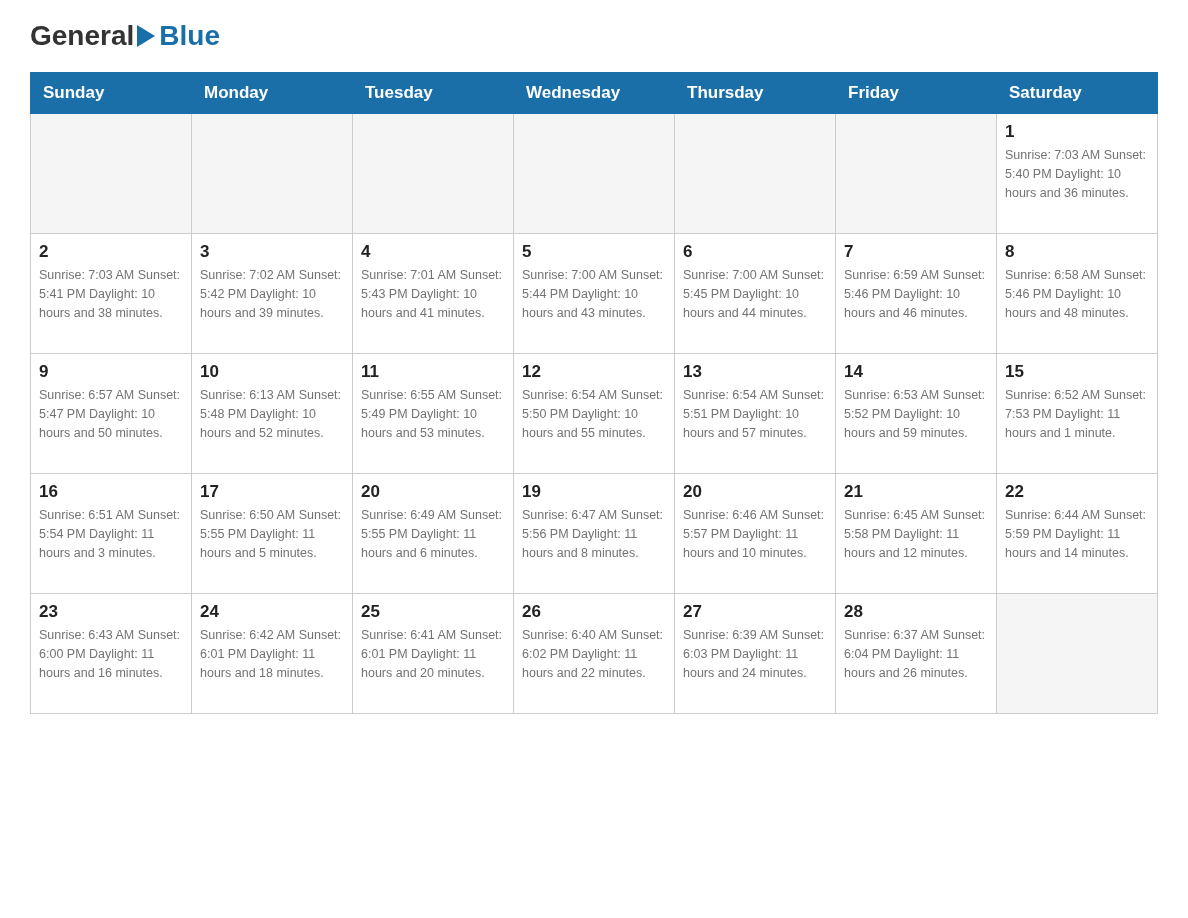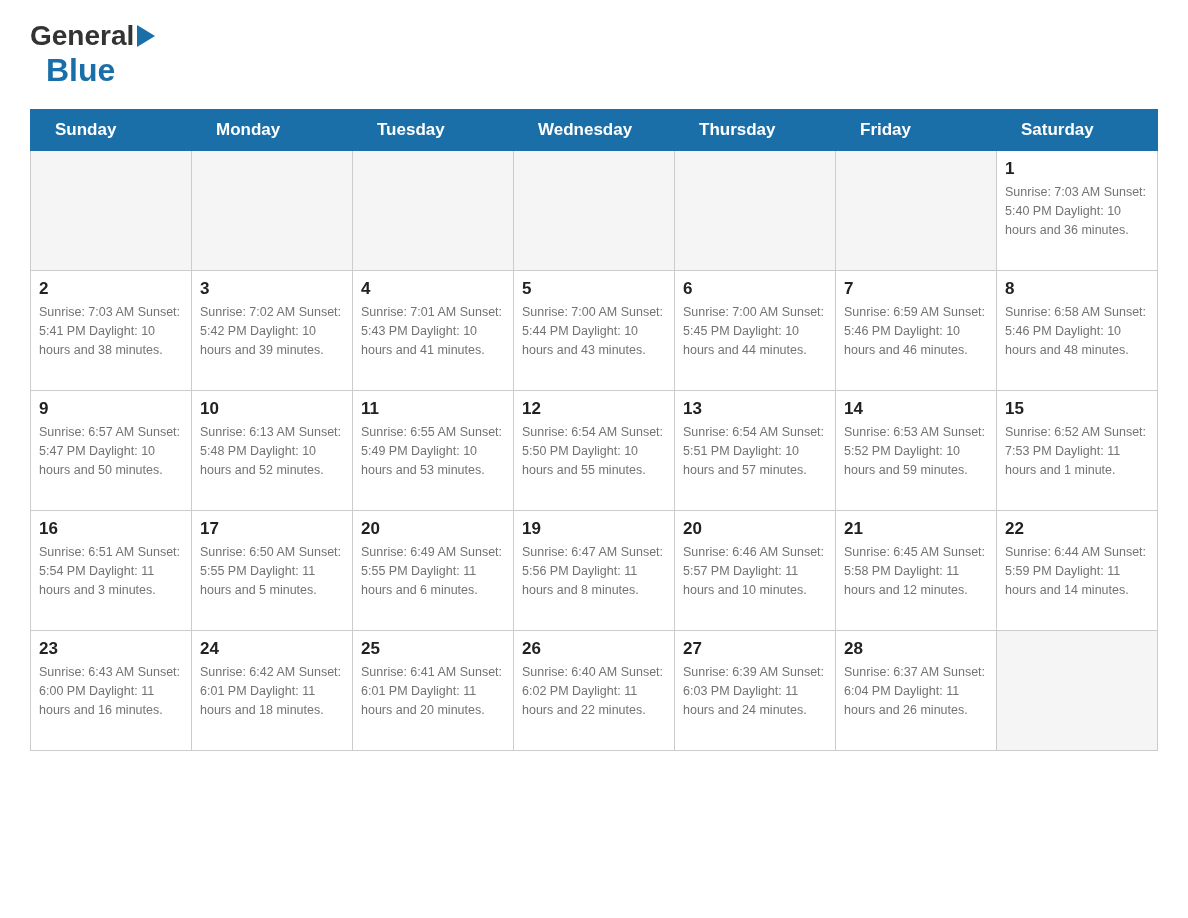--- a/index.html
+++ b/index.html
@@ -15,32 +15,32 @@
       justify-content: space-between;
       align-items: flex-start;
       margin-bottom: 20px;
     }
     .logo-text-general {
       font-size: 28px;
       font-weight: bold;
       color: #333;
     }
     .logo-blue {
-      font-size: 32px;
+      font-size: 28px;
       font-weight: bold;
       color: #1a6fa8;
-      margin-left: 16px;
+      margin-left: 4px;
     }
     .logo-line2 {
       display: flex;
       align-items: center;
     }
     .logo-wrapper {
       display: flex;
-      flex-direction: column;
+      flex-direction: row;
     }
     .title-block {
       text-align: right;
     }
     .calendar-title {
       font-size: 52px;
       font-weight: bold;
       color: #222;
       line-height: 1.1;
     }
@@ -52,21 +52,21 @@
     .calendar-table {
       width: 100%;
       border-collapse: collapse;
       table-layout: fixed;
     }
     .calendar-table thead tr th {
       background: #1a6fa8;
       color: #fff;
       font-size: 17px;
       font-weight: bold;
-      padding: 10px 24px;
+      padding: 10px 12px;
       text-align: left;
       border: 1px solid #1a6fa8;
     }
     .calendar-table tbody tr td {
       vertical-align: top;
       border: 1px solid #ccc;
       padding: 8px 8px 10px 8px;
       min-height: 110px;
       height: 120px;
       background: #fff;

